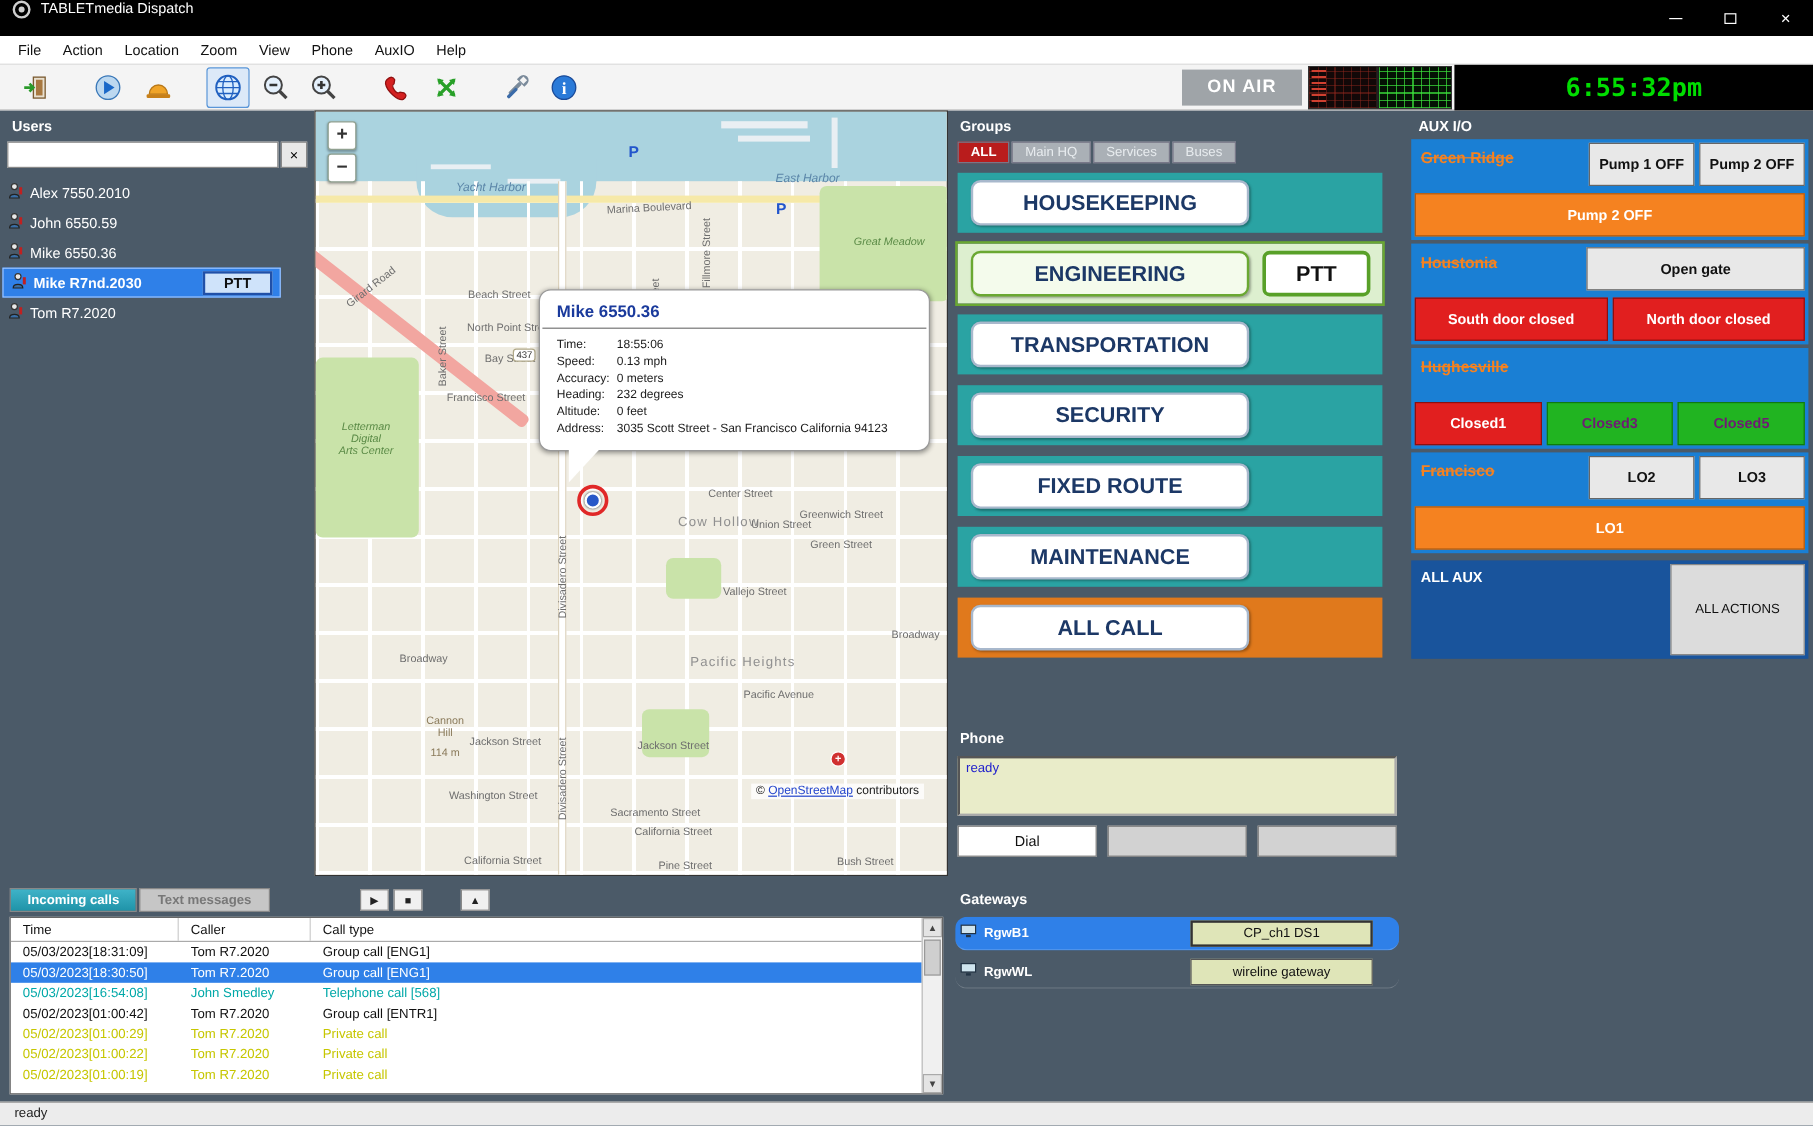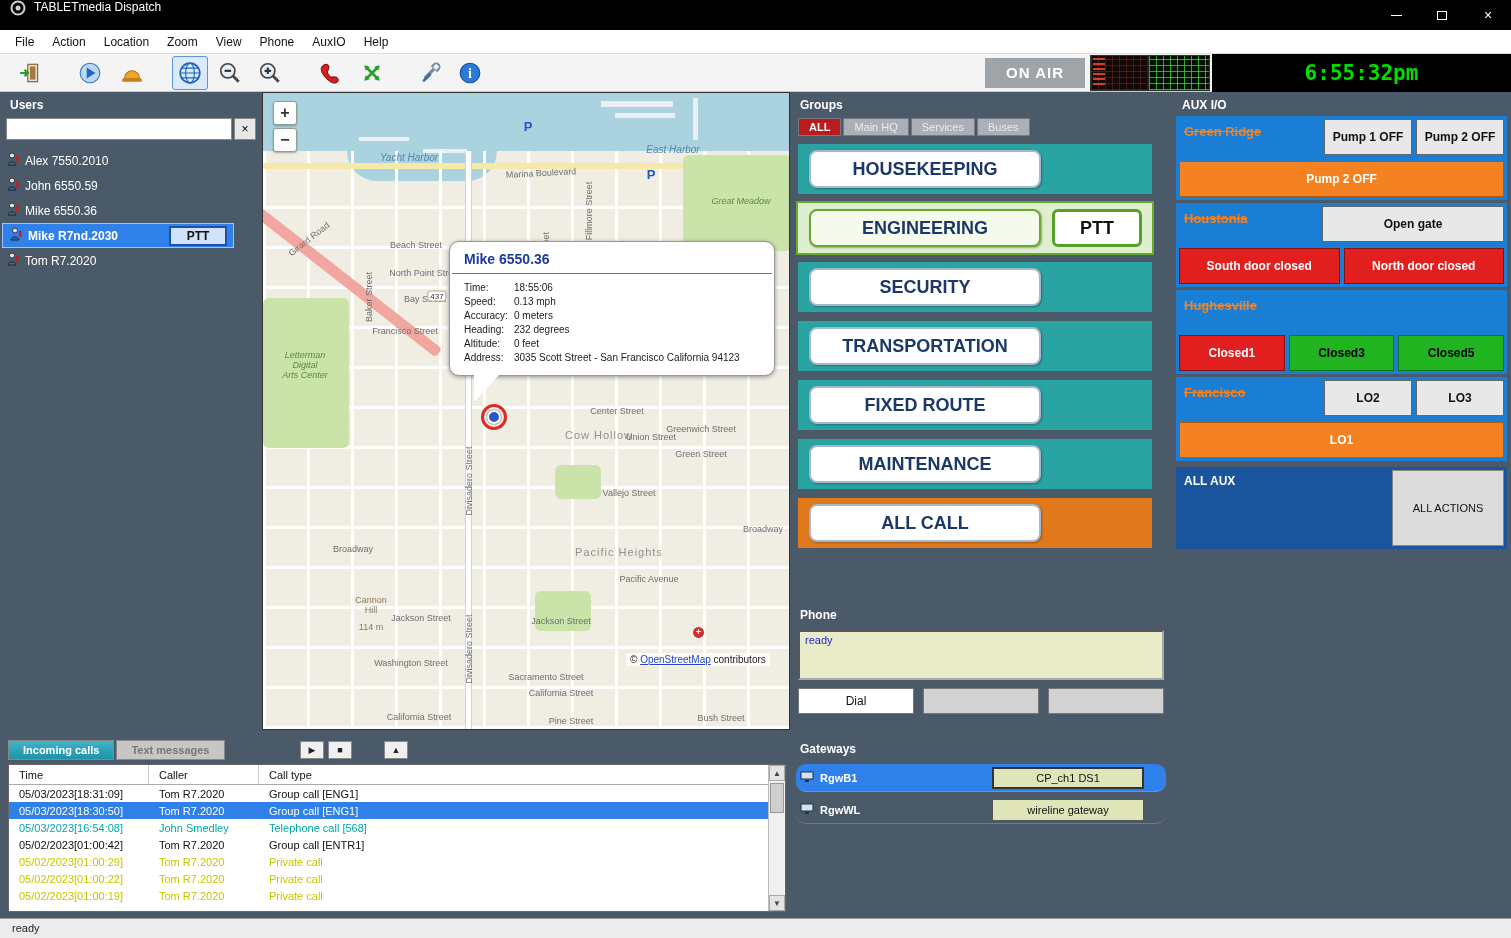--- a/index.html
+++ b/index.html
@@ -119,21 +119,21 @@
   .aux-section { background:#1a7fd4; margin-bottom:3px; padding:3px; }
   .aux-header { display:flex; align-items:flex-start; min-height:40px; }
   .aux-label { color:#f58220; font-weight:bold; font-size:13px; text-decoration:line-through; padding:5px 5px; flex:1; }
   .aux-hbtns { display:flex; gap:4px; }
   .aux-btn { height:36px; border:1px solid #666; font-weight:bold; font-size:12px; background:#e8e8e8; color:#111; min-width:88px; }
   .aux-btn.wide { min-width:182px; }
   .aux-body { display:flex; gap:4px; margin-top:2px; }
   .aux-btn.body { flex:1; min-width:0; }
   .aux-btn.orange { background:#f58220; color:#fff; border-color:#b05a10; }
   .aux-btn.red { background:#e11f1f; color:#fff; border-color:#8c0f0f; }
-  .aux-btn.green { background:#21b421; color:#000000; border-color:#0f7a0f; }
+  .aux-btn.green { background:#21b421; color:#701a75; border-color:#0f7a0f; }
   .all-aux { position:relative; margin:6px 4px 0; height:82px; background:#19549c; }
   .all-aux-label { color:#fff; font-weight:bold; font-size:12px; padding:7px 8px; }
   .all-actions-btn { position:absolute; right:3px; top:3px; bottom:3px; width:112px; background:#dcdcdc;
                      border:1px solid #888; font-size:11px; color:#111; }
 
   
   .phone-panel { position:absolute; left:790px; top:602px; width:382px; height:132px; }
   .phone-display { margin:4px 8px; height:50px; background:#e9ecc9; border:2px inset #aaa;
                    color:#2222cc; font-size:11px; padding:2px 5px; }
   .phone-buttons { display:flex; gap:9px; margin:8px 8px; }
@@ -455,24 +455,24 @@
       </div>
     <div class="groups-list">
         <div class="group-row normal">
           <button class="group-btn">HOUSEKEEPING</button>
         </div>
         <div class="group-row selected">
           <button class="group-btn">ENGINEERING</button>
           <button class="group-ptt">PTT</button>
         </div>
         <div class="group-row normal">
+          <button class="group-btn">TRANSPORTATION</button>
+        </div>
+        <div class="group-row normal">
           <button class="group-btn">SECURITY</button>
-        </div>
-        <div class="group-row normal">
-          <button class="group-btn">TRANSPORTATION</button>
         </div>
         <div class="group-row normal">
           <button class="group-btn">FIXED ROUTE</button>
         </div>
         <div class="group-row normal">
           <button class="group-btn">MAINTENANCE</button>
         </div>
         <div class="group-row allcall">
           <button class="group-btn">ALL CALL</button>
         </div>

